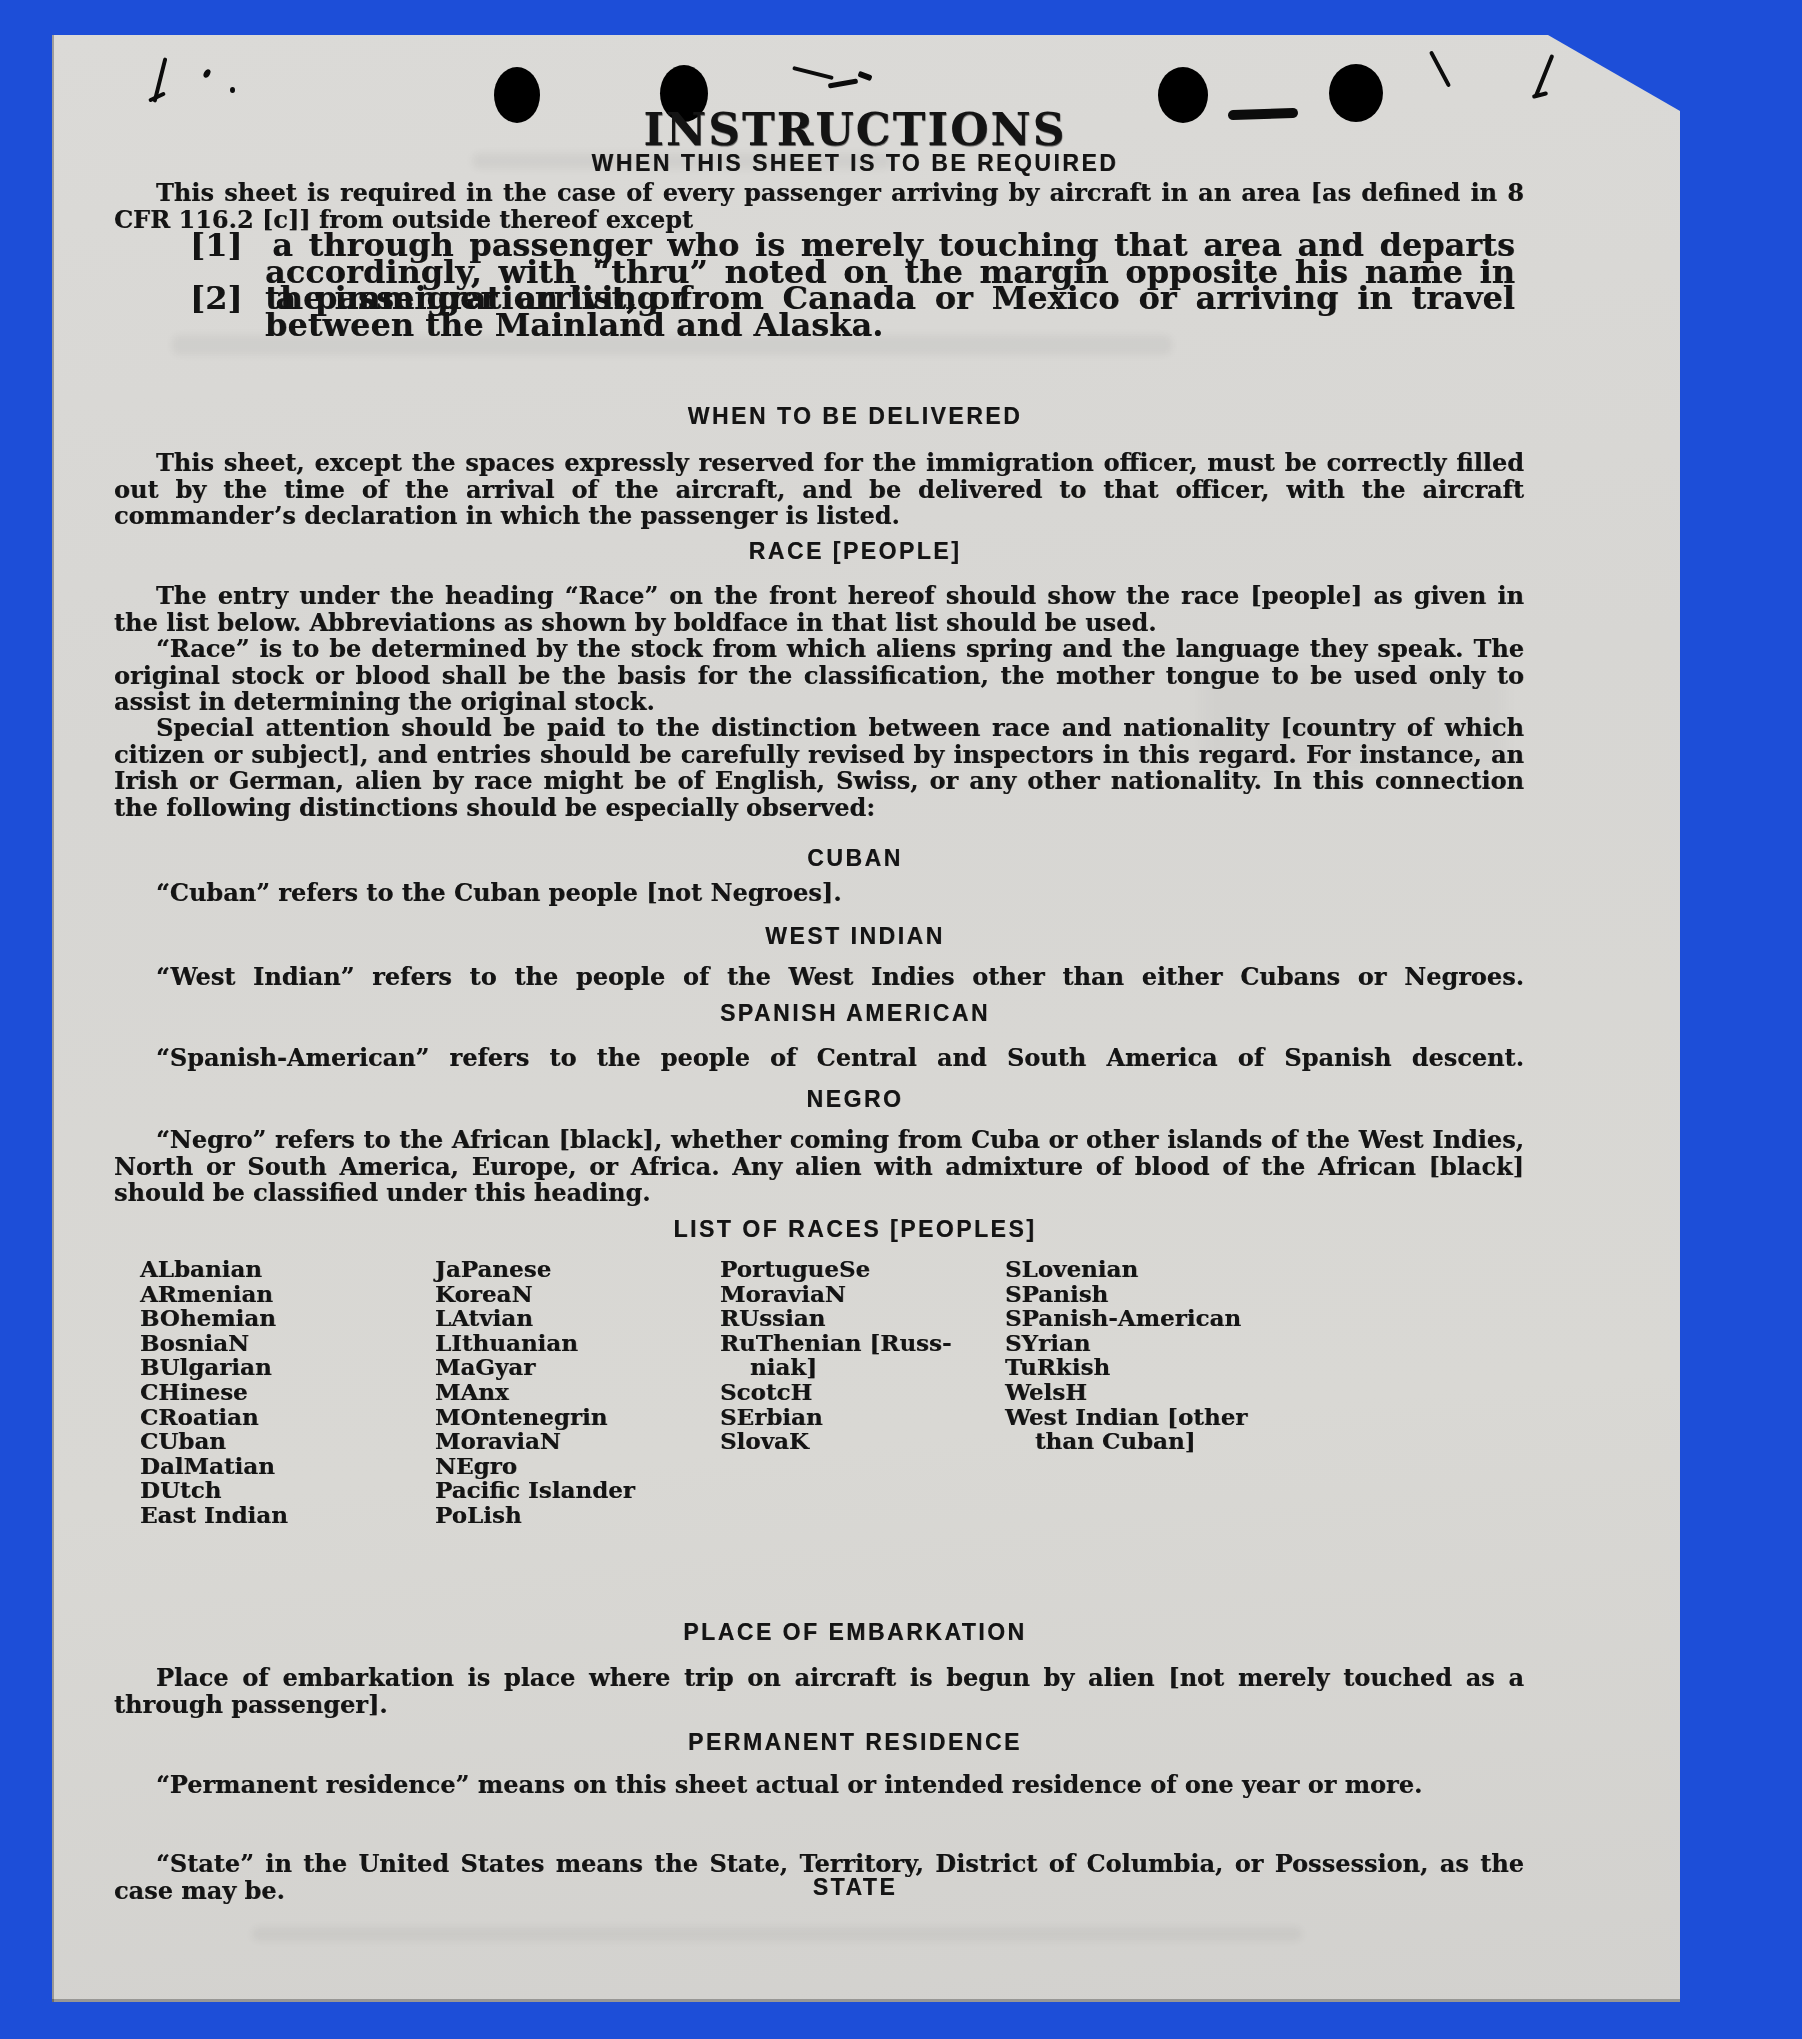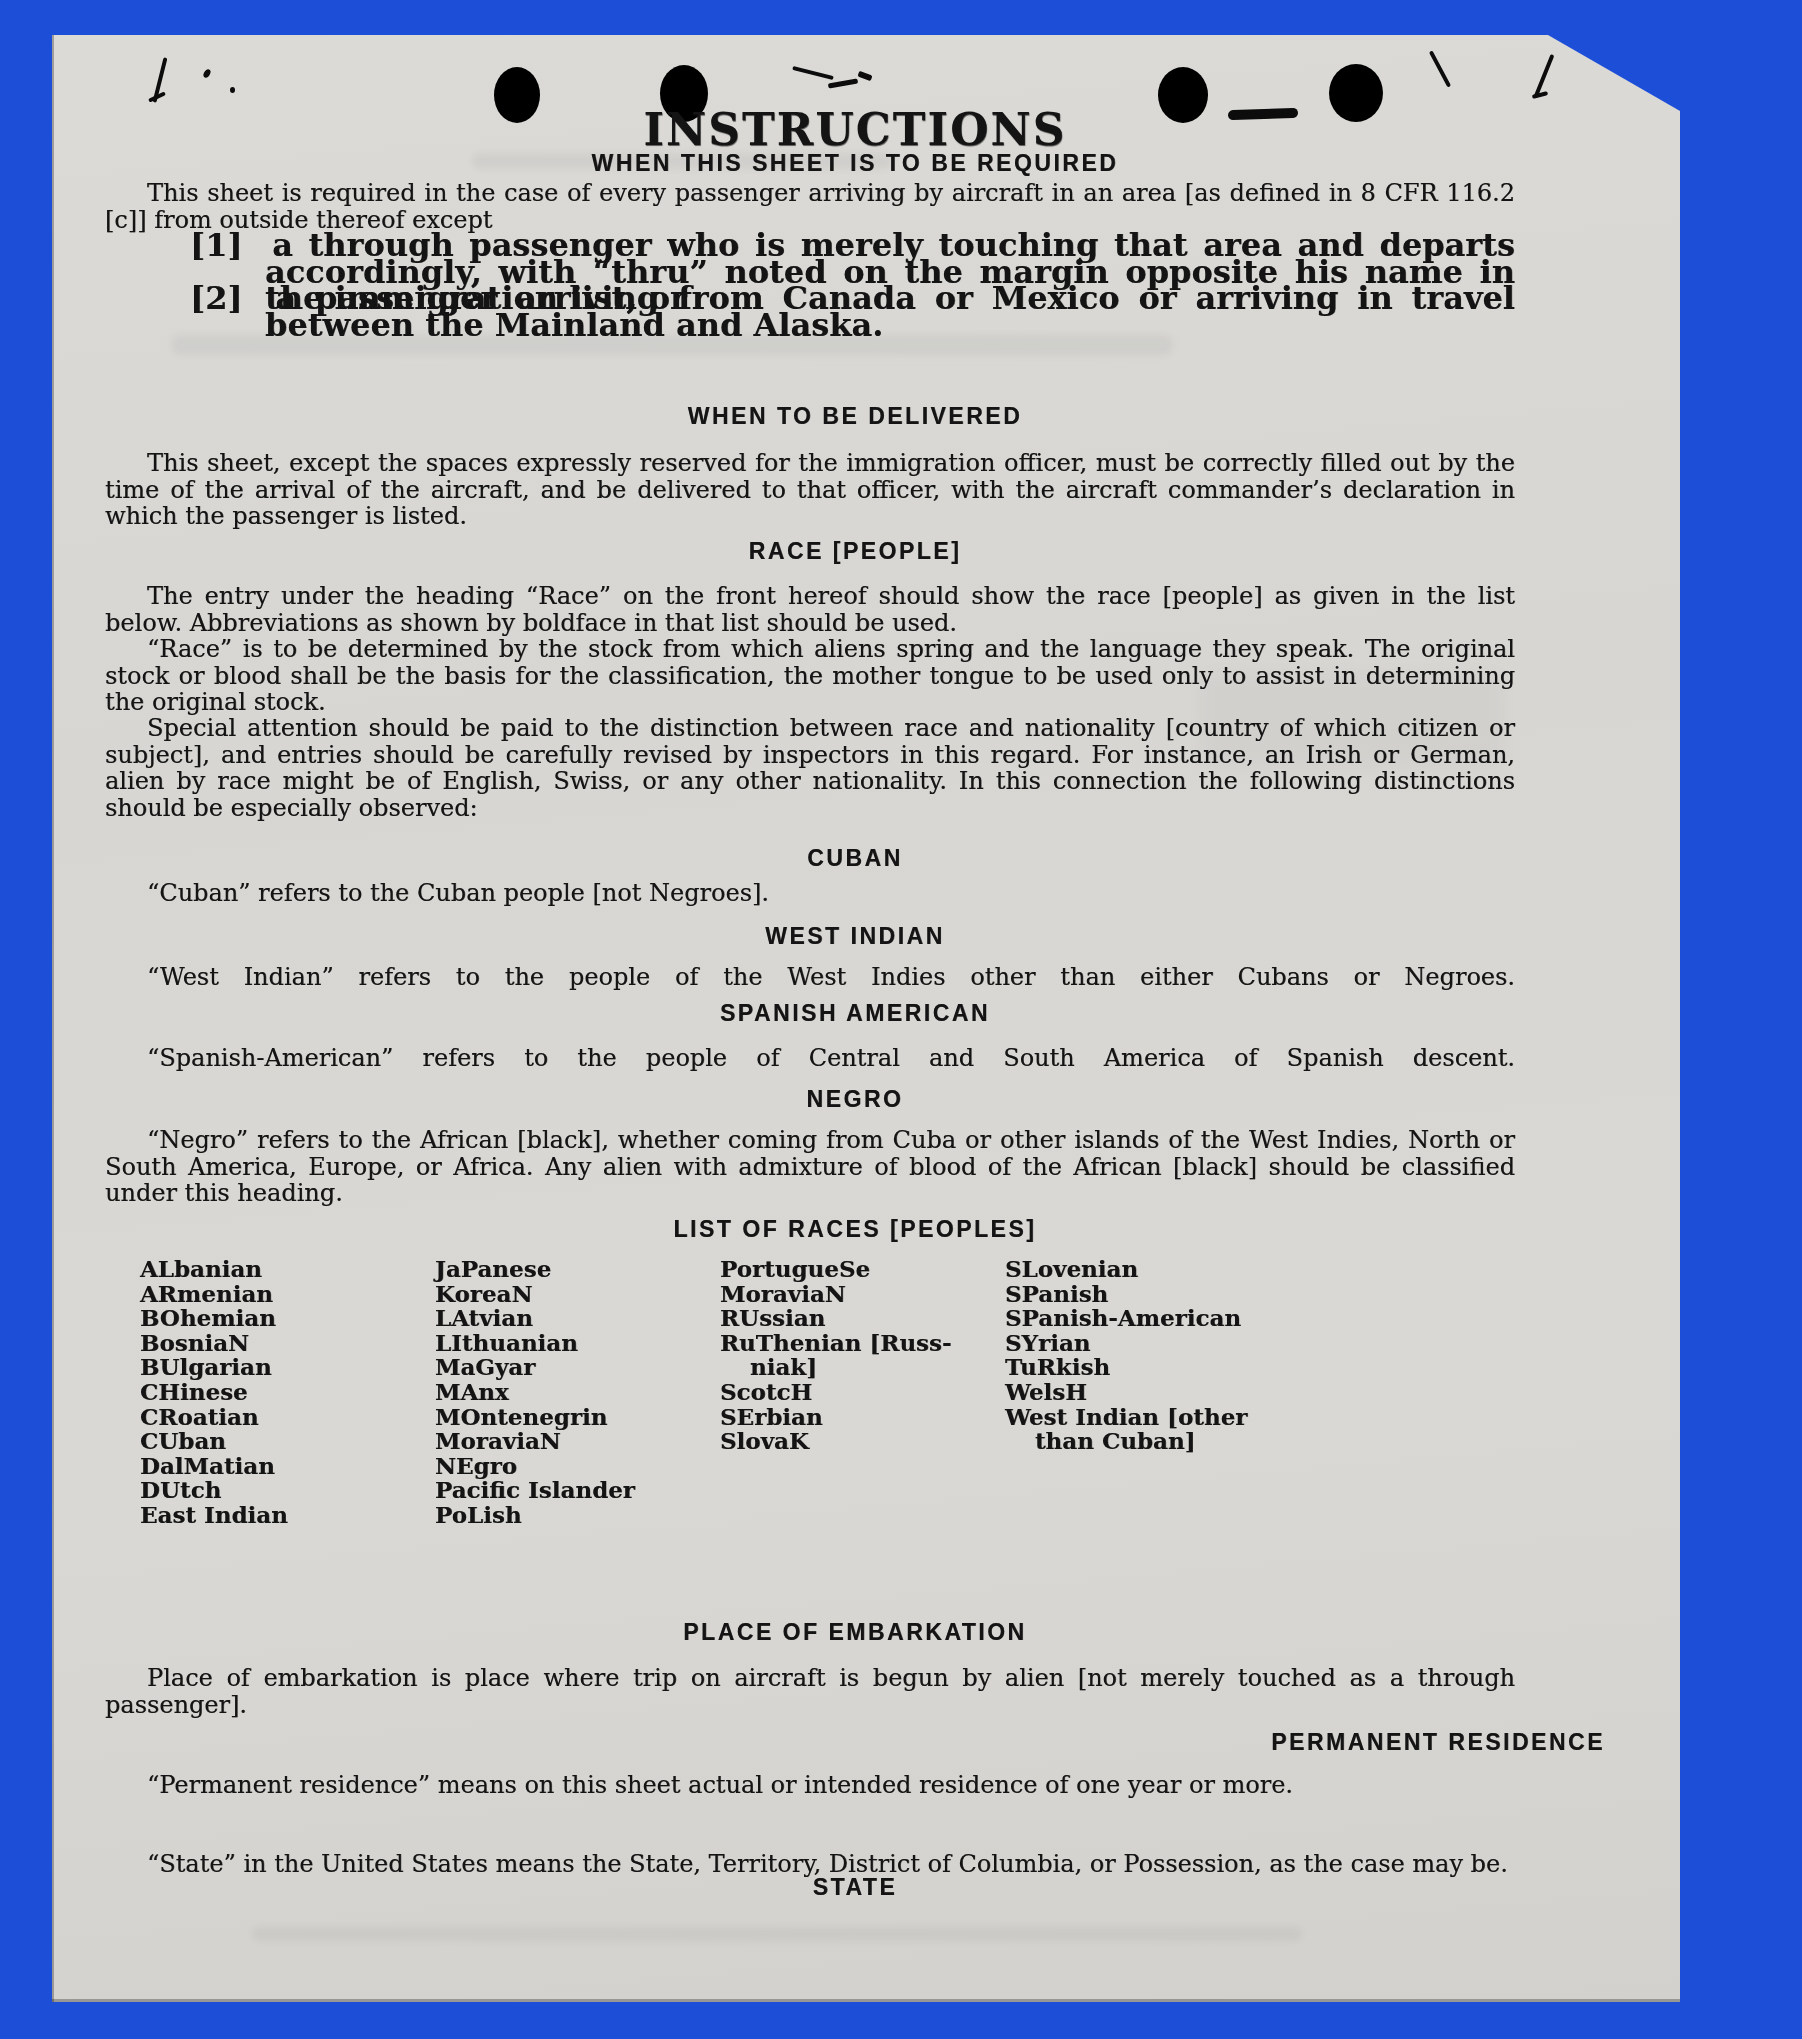--- a/index.html
+++ b/index.html
@@ -11,21 +11,21 @@
   .edge{position:absolute;background:rgba(0,0,0,0.28);}
   .edge.bottom{left:0;right:0;bottom:0;height:3px;}
   .edge.left{left:0;top:0;bottom:0;width:2px;}
   .content{position:absolute;left:53px;top:0;width:1500px;}
   .title{position:absolute;top:72px;left:0;width:100%;text-align:center;
          font-weight:bold;font-size:44px;line-height:46px;letter-spacing:2px;
          text-shadow:0.5px 0.5px 0.8px rgba(10,10,10,0.6);}
   .h2{position:absolute;left:0;width:100%;text-align:center;
       font-family:"Liberation Sans",sans-serif;font-weight:bold;font-size:23px;line-height:22px;
       letter-spacing:2.5px;text-shadow:0.4px 0.4px 0.6px rgba(10,10,10,0.55);}
-  .p{position:absolute;left:0;width:1410px;font-weight:normal;font-size:24px;line-height:26.5px;
+  .p{position:absolute;left:9px;width:1410px;font-weight:bold;font-size:24px;line-height:26.5px;
      text-align:justify;text-indent:42px;text-shadow:0.4px 0.4px 0.6px rgba(10,10,10,0.5);}
   .p.stretch{text-align-last:justify;}
   .list-item{position:absolute;left:0;width:1410px;box-sizing:border-box;padding-left:160px;
      text-indent:-75px;font-weight:bold;font-size:32px;line-height:26.5px;text-align:justify;
      text-shadow:0.4px 0.4px 0.6px rgba(10,10,10,0.5);}
   .num{margin-right:14px;}
   .race-grid{position:absolute;left:35px;top:1222px;display:flex;
      font-weight:bold;font-size:23px;line-height:24.6px;
      text-shadow:0.4px 0.4px 0.6px rgba(10,10,10,0.5);}
   .rc{flex:0 0 auto;}
@@ -144,21 +144,21 @@
           <div class="race-item">SYrian</div>
           <div class="race-item">TuRkish</div>
           <div class="race-item">WelsH</div>
           <div class="race-item">West Indian [other than Cuban]</div>
         </div>
       </div>
 
       <div class="h2" style="top:1586px;">PLACE OF EMBARKATION</div>
       <div class="p" style="top:1630px;">Place of embarkation is place where trip on aircraft is begun by alien [not merely touched as a through passenger].</div>
 
-      <div class="h2" style="top:1696px;text-align:right;">PERMANENT RESIDENCE</div>
+      <div class="h2" style="top:1696px;">PERMANENT RESIDENCE</div>
       <div class="p" style="top:1737px;">“Permanent residence” means on this sheet actual or intended residence of one year or more.</div>
 
       <div class="h2" style="top:1841px;">STATE</div>
       <div class="p" style="top:1816px;">“State” in the United States means the State, Territory, District of Columbia, or Possession, as the case may be.</div>
 
     </div>
 
     <div class="edge bottom"></div>
     <div class="edge left"></div>
   </div>

